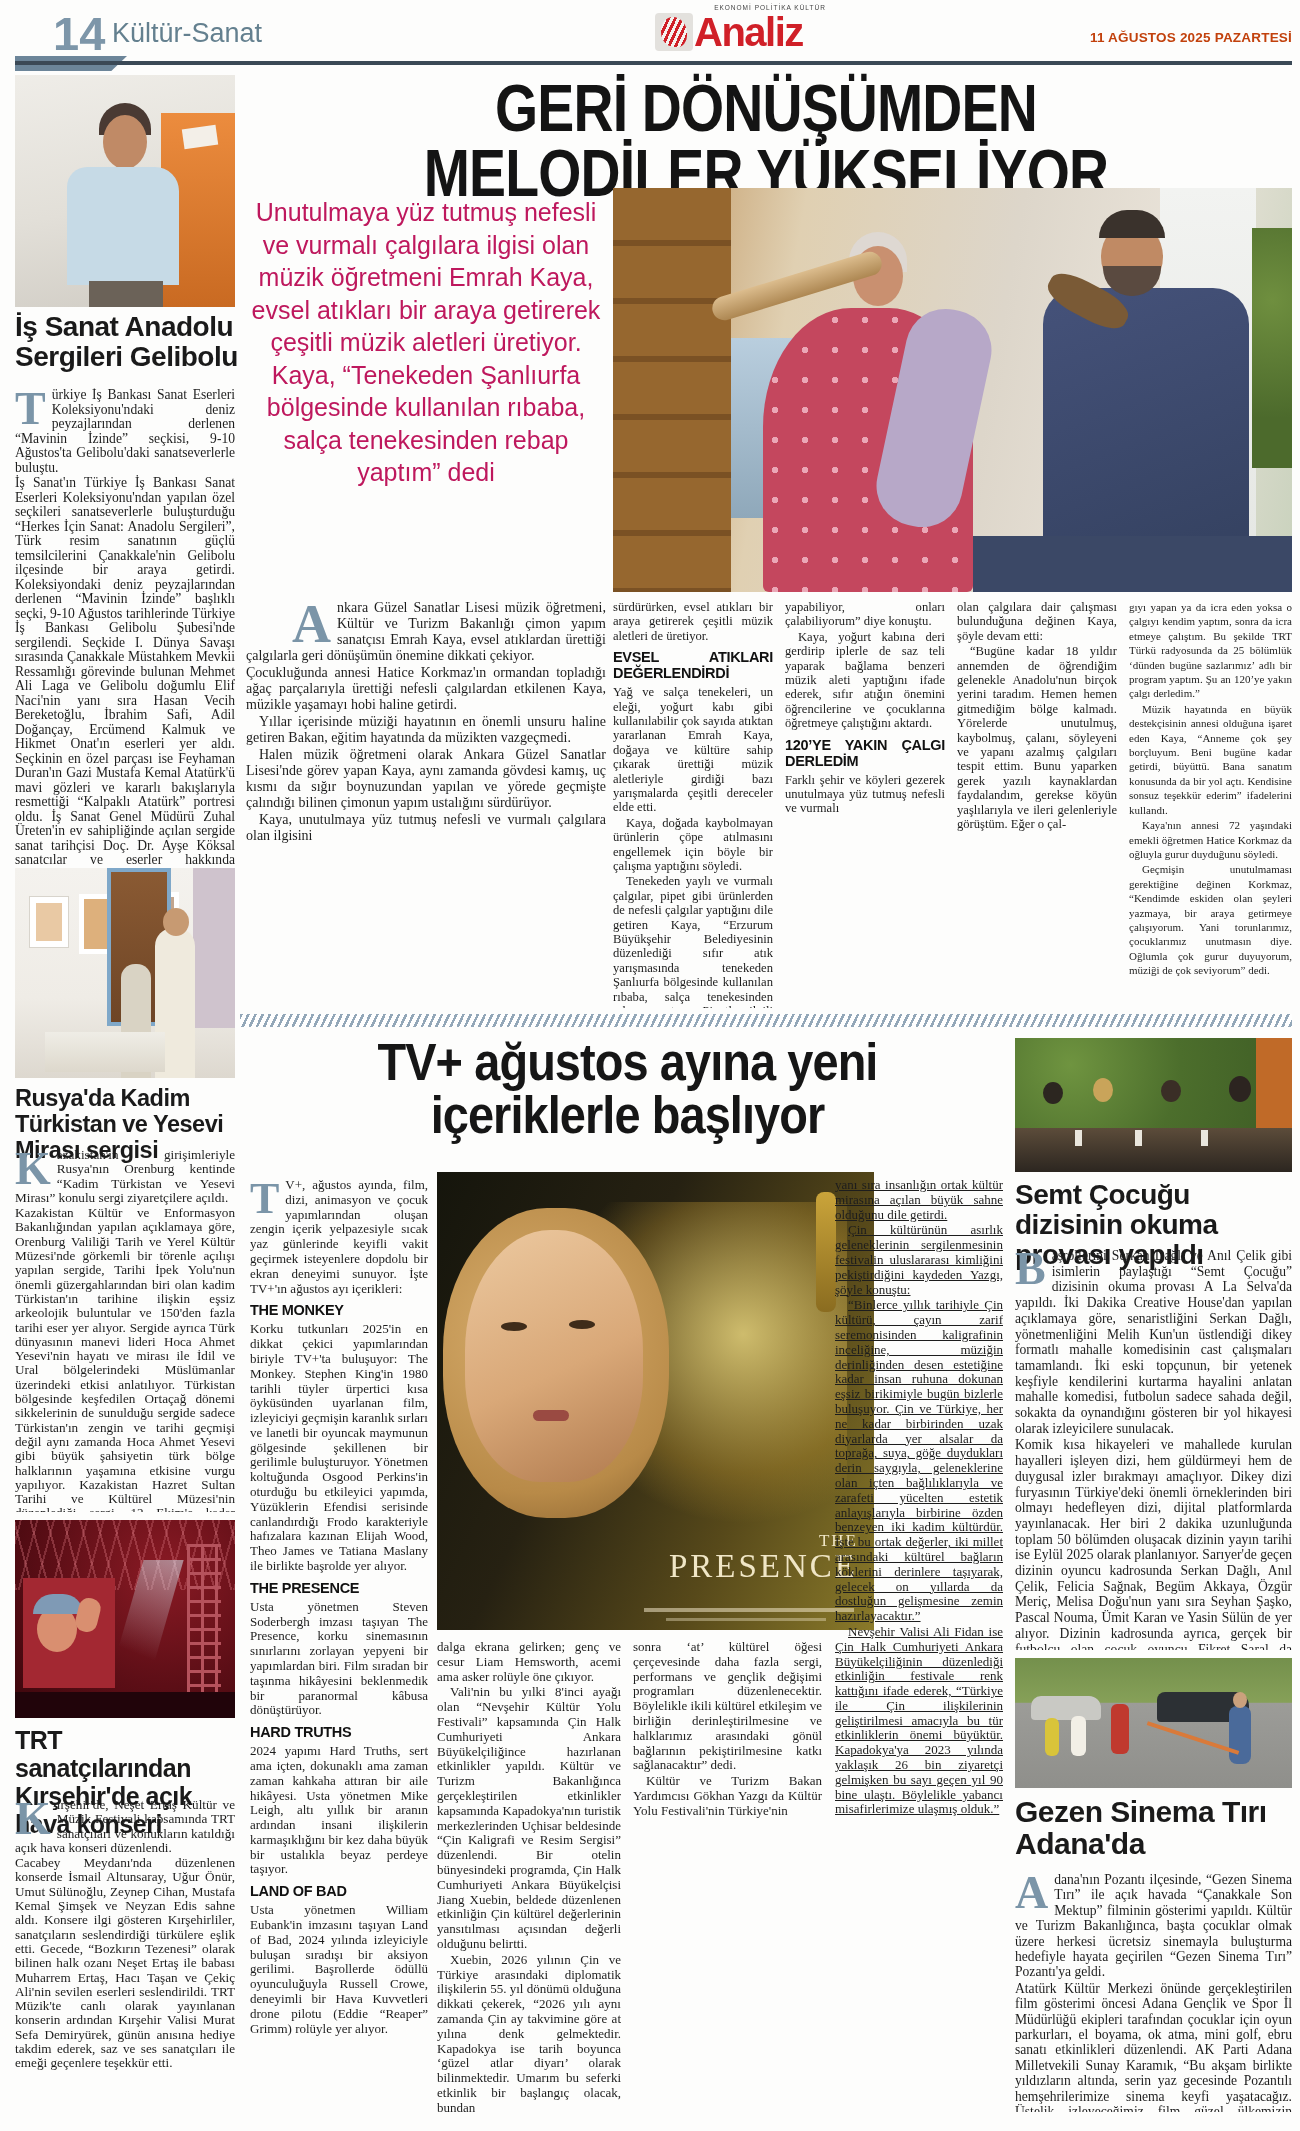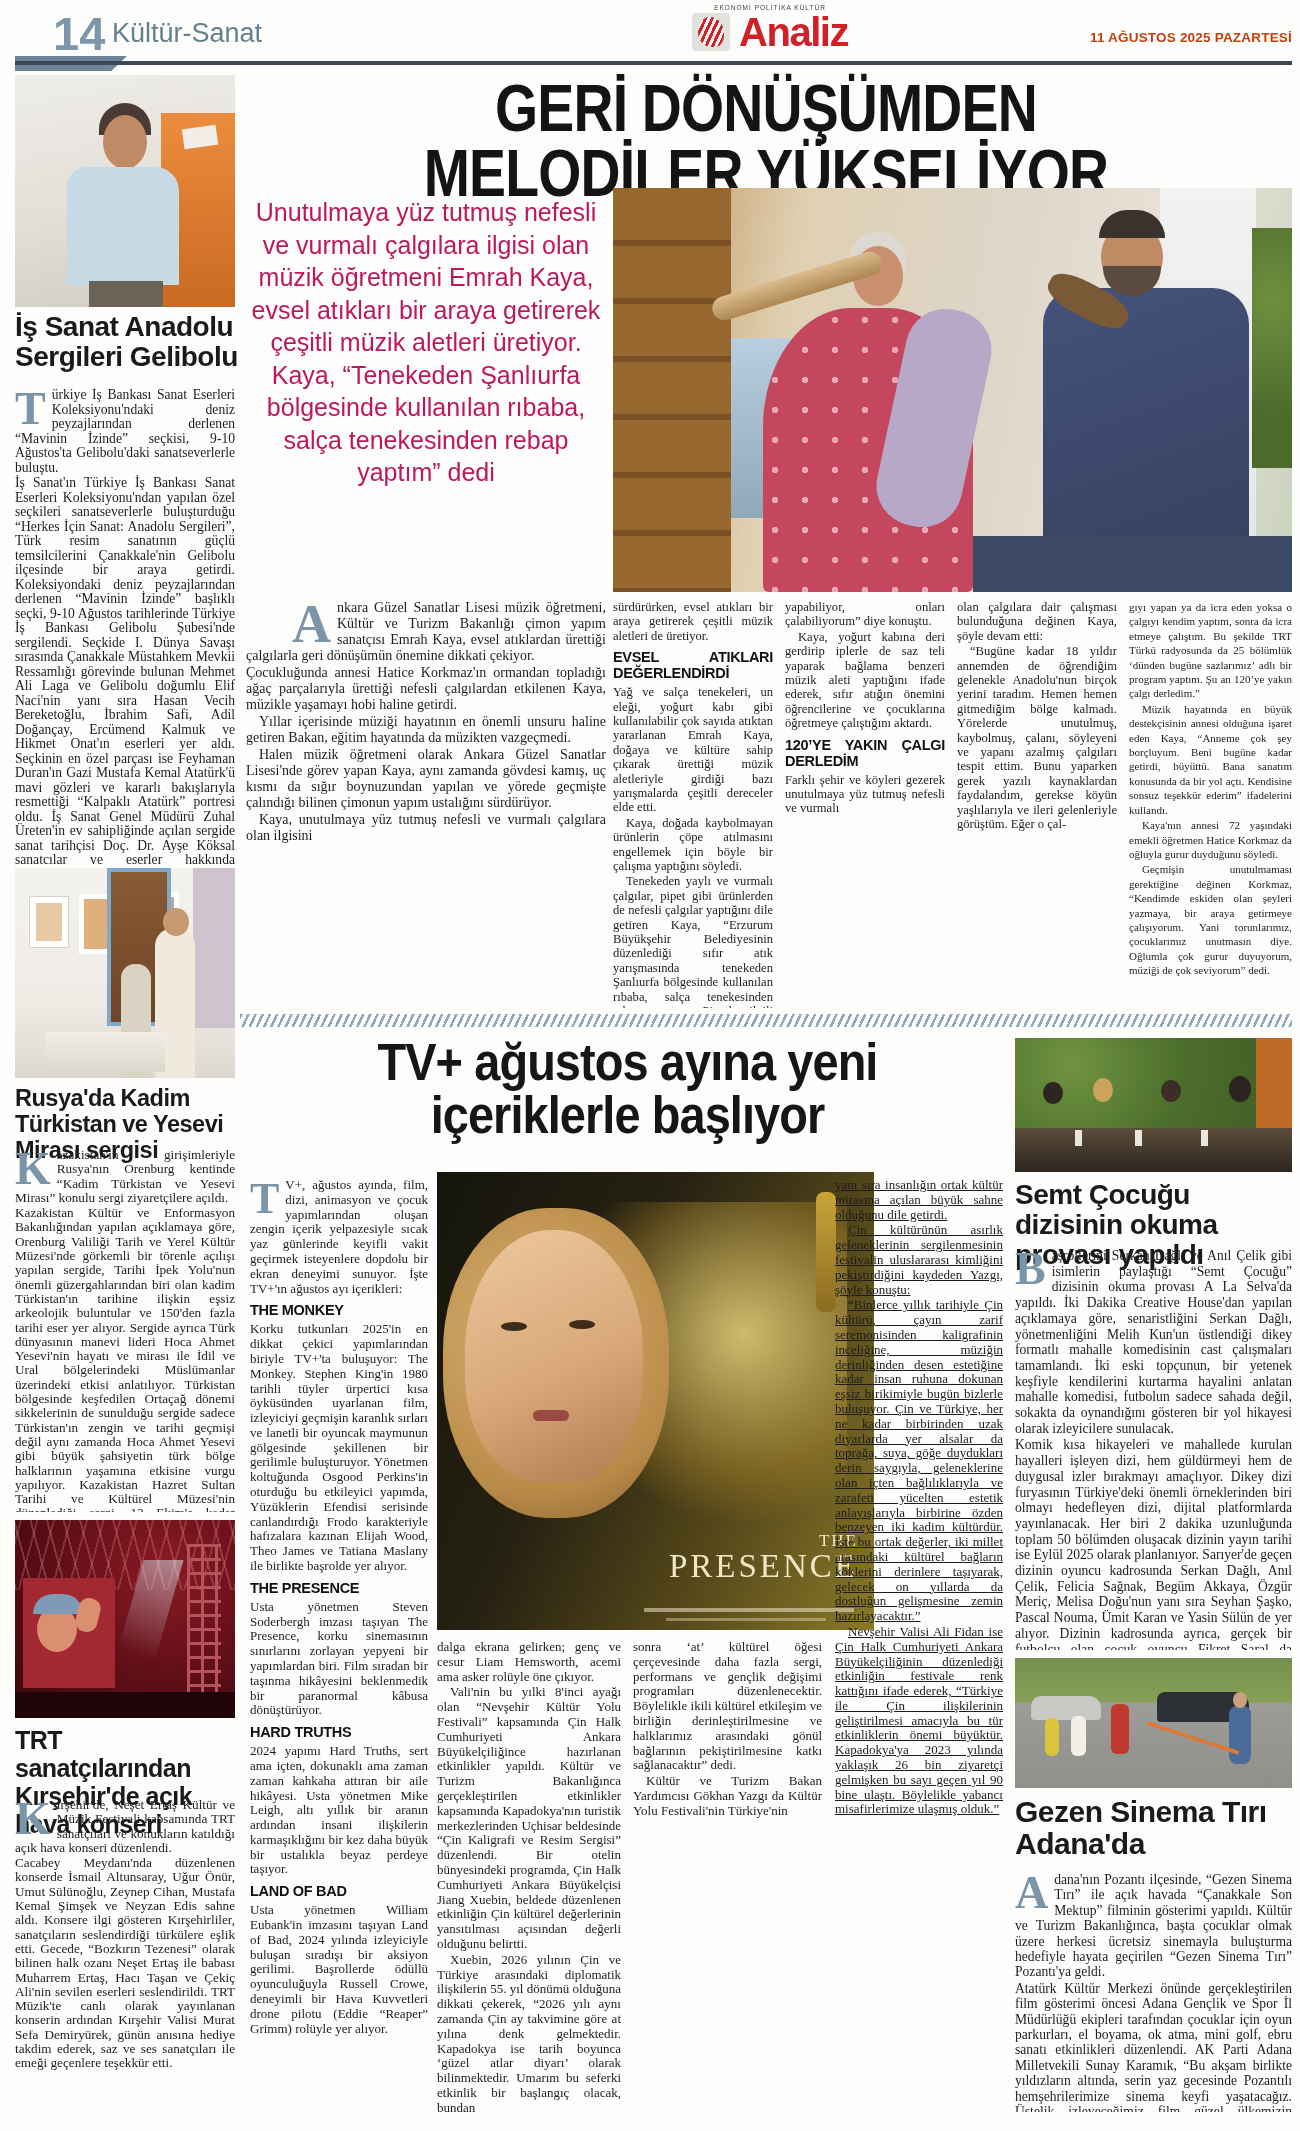--- a/index.html
+++ b/index.html
@@ -45,21 +45,21 @@
 
 <div id="page">
 
   <div class="abs" style="left:53px;top:6px;">
     <span class="pagenum">14</span>
   </div>
   <div class="abs section" style="left:112px;top:18px;">Kültür-Sanat</div>
 
   <div class="abs" style="left:655px;top:4px;width:230px;">
     <div class="brandtag">EKONOMİ POLİTİKA KÜLTÜR</div>
-    <div style="display:flex;align-items:center;justify-content:center;gap:9px;margin-top:1px;">
+    <div style="display:flex;align-items:center;justify-content:flex-start;gap:1px;margin-top:1px;">
       <div class="brandicon"></div>
       <div class="brand">Analiz</div>
     </div>
   </div>
 
   <div class="abs issuedate" style="left:1000px;top:30px;width:292px;">11 AĞUSTOS 2025 PAZARTESİ</div>
 
   <div class="abs trap" style="left:15px;top:56px;width:112px;height:15px;"></div>
   <div class="abs hrule" style="left:15px;top:61px;width:1277px;"></div>
 

